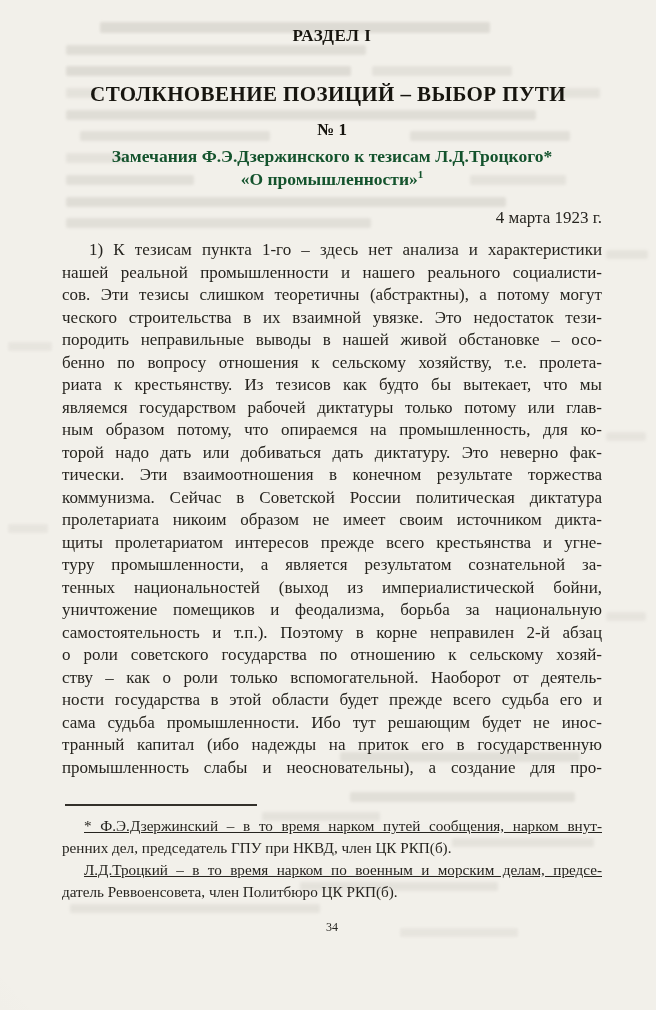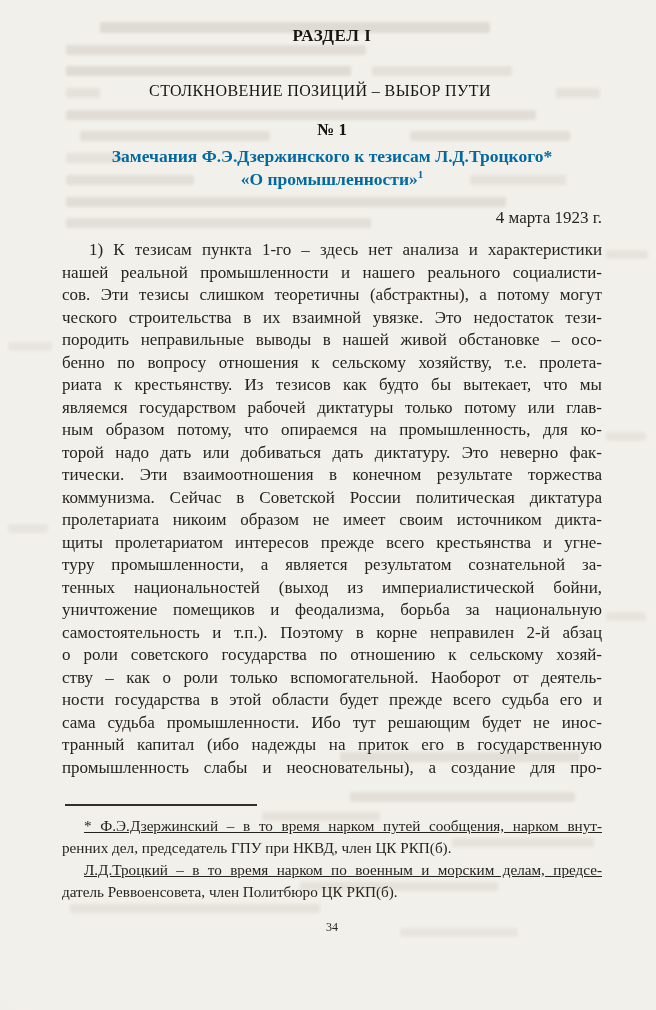--- a/index.html
+++ b/index.html
@@ -20,30 +20,30 @@
   .ghost{
     position:absolute;background:#8f8a80;border-radius:2px;
     filter:blur(1.6px);
   }
   .layer{position:absolute;z-index:1;}
   .section-heading{
     top:26px;left:62px;width:540px;text-align:center;
     font-weight:bold;font-size:17px;letter-spacing:0.6px;color:#17150f;
   }
   .main-title{
-    top:82px;left:28px;width:584px;text-align:center;
-    font-weight:normal;font-size:16px;letter-spacing:0.4px;color:#17150f;
+    top:82px;left:36px;width:584px;text-align:center;
+    font-weight:bold;font-size:21px;letter-spacing:0.4px;color:#17150f;
   }
   .doc-number{
     top:120px;left:62px;width:540px;text-align:center;
     font-weight:bold;font-size:17px;color:#17150f;
   }
   .doc-title{
     top:145px;left:62px;width:540px;text-align:center;
-    font-weight:bold;font-size:17.5px;line-height:23px;color:#0369a1;
+    font-weight:bold;font-size:17.5px;line-height:23px;color:#14532d;
   }
   .doc-title sup{font-size:11px;line-height:0;}
   .date-line{
     top:208px;left:62px;width:540px;text-align:right;font-size:17px;
   }
   .body-block{
     top:239px;left:62px;width:540px;
     font-size:17px;line-height:22.5px;
   }
   .bline{

